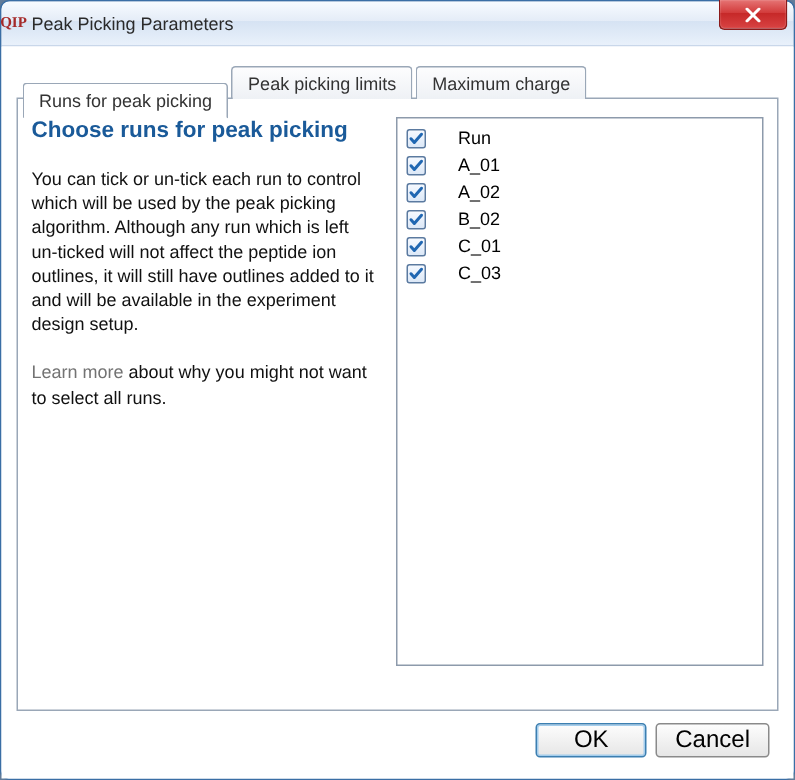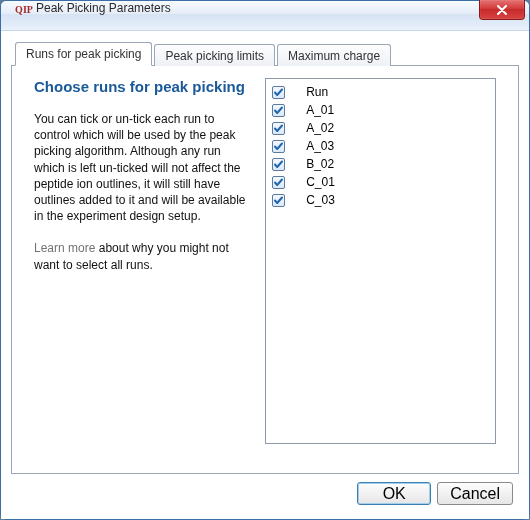--- a/index.html
+++ b/index.html
@@ -21,22 +21,22 @@
     box-shadow: 0 0 10px rgba(0,0,0,0.3);
     display: flex;
     flex-direction: column;
   }
   .titlebar {
     height: 30px;
     background: linear-gradient(to bottom, #f7fbff 0%, #e4ecf7 45%, #d6e3f3 46%, #e9f1fb 100%);
     border-bottom: 1px solid #c9d7ea;
     border-radius: 6px 6px 0 0;
     display: flex;
-    align-items: flex-start;
-    padding: 0 0 0 15px;
+    align-items: center;
+    padding: 0 0 0 0;
     position: relative;
   }
   .app-icon {
     width: 16px;
     height: 16px;
     display: flex;
     align-items: center;
     justify-content: center;
     font-weight: bold;
     font-size: 10px;
@@ -86,30 +86,30 @@
     background: linear-gradient(to bottom, #fdfdfe, #eef1f5);
     color: #333;
     margin-right: 2px;
     position: relative;
     top: 1px;
     cursor: default;
   }
   .tab.active {
     background: #fff;
     border-color: #9aa7b7;
-    top: 1px;
+    top: 14px;
     z-index: 3;
     padding-bottom: 4px;
     border-bottom: 1px solid #fff;
   }
   .tabpanel {
     border: 1px solid #9aa7b7;
     flex: 1;
     margin-top: 0;
-    padding: 12px 22px;
+    padding: 12px 9px;
     position: relative;
     z-index: 1;
     display: flex;
     gap: 14px;
   }
   .left-col { flex: 0 0 47%; }
   .right-col { flex: 1; }
   h2.section {
     font-size: 15px;
     font-weight: bold;
@@ -225,28 +225,20 @@
                 </svg>
               </span>
               <span>A_02</span>
             </div>
             <div class="chk-row">
               <span class="chk">
                 <svg width="11" height="11" viewBox="0 0 11 11">
                   <path d="M2 5.5 L4.2 8 L9 2.5" stroke="#2067b2" stroke-width="2" fill="none" stroke-linecap="round" stroke-linejoin="round"></path>
                 </svg>
               </span>
-              <span>A_03</span>
-            </div>
-            <div class="chk-row">
-              <span class="chk">
-                <svg width="11" height="11" viewBox="0 0 11 11">
-                  <path d="M2 5.5 L4.2 8 L9 2.5" stroke="#2067b2" stroke-width="2" fill="none" stroke-linecap="round" stroke-linejoin="round"></path>
-                </svg>
-              </span>
               <span>B_02</span>
             </div>
             <div class="chk-row">
               <span class="chk">
                 <svg width="11" height="11" viewBox="0 0 11 11">
                   <path d="M2 5.5 L4.2 8 L9 2.5" stroke="#2067b2" stroke-width="2" fill="none" stroke-linecap="round" stroke-linejoin="round"></path>
                 </svg>
               </span>
               <span>C_01</span>
             </div>

